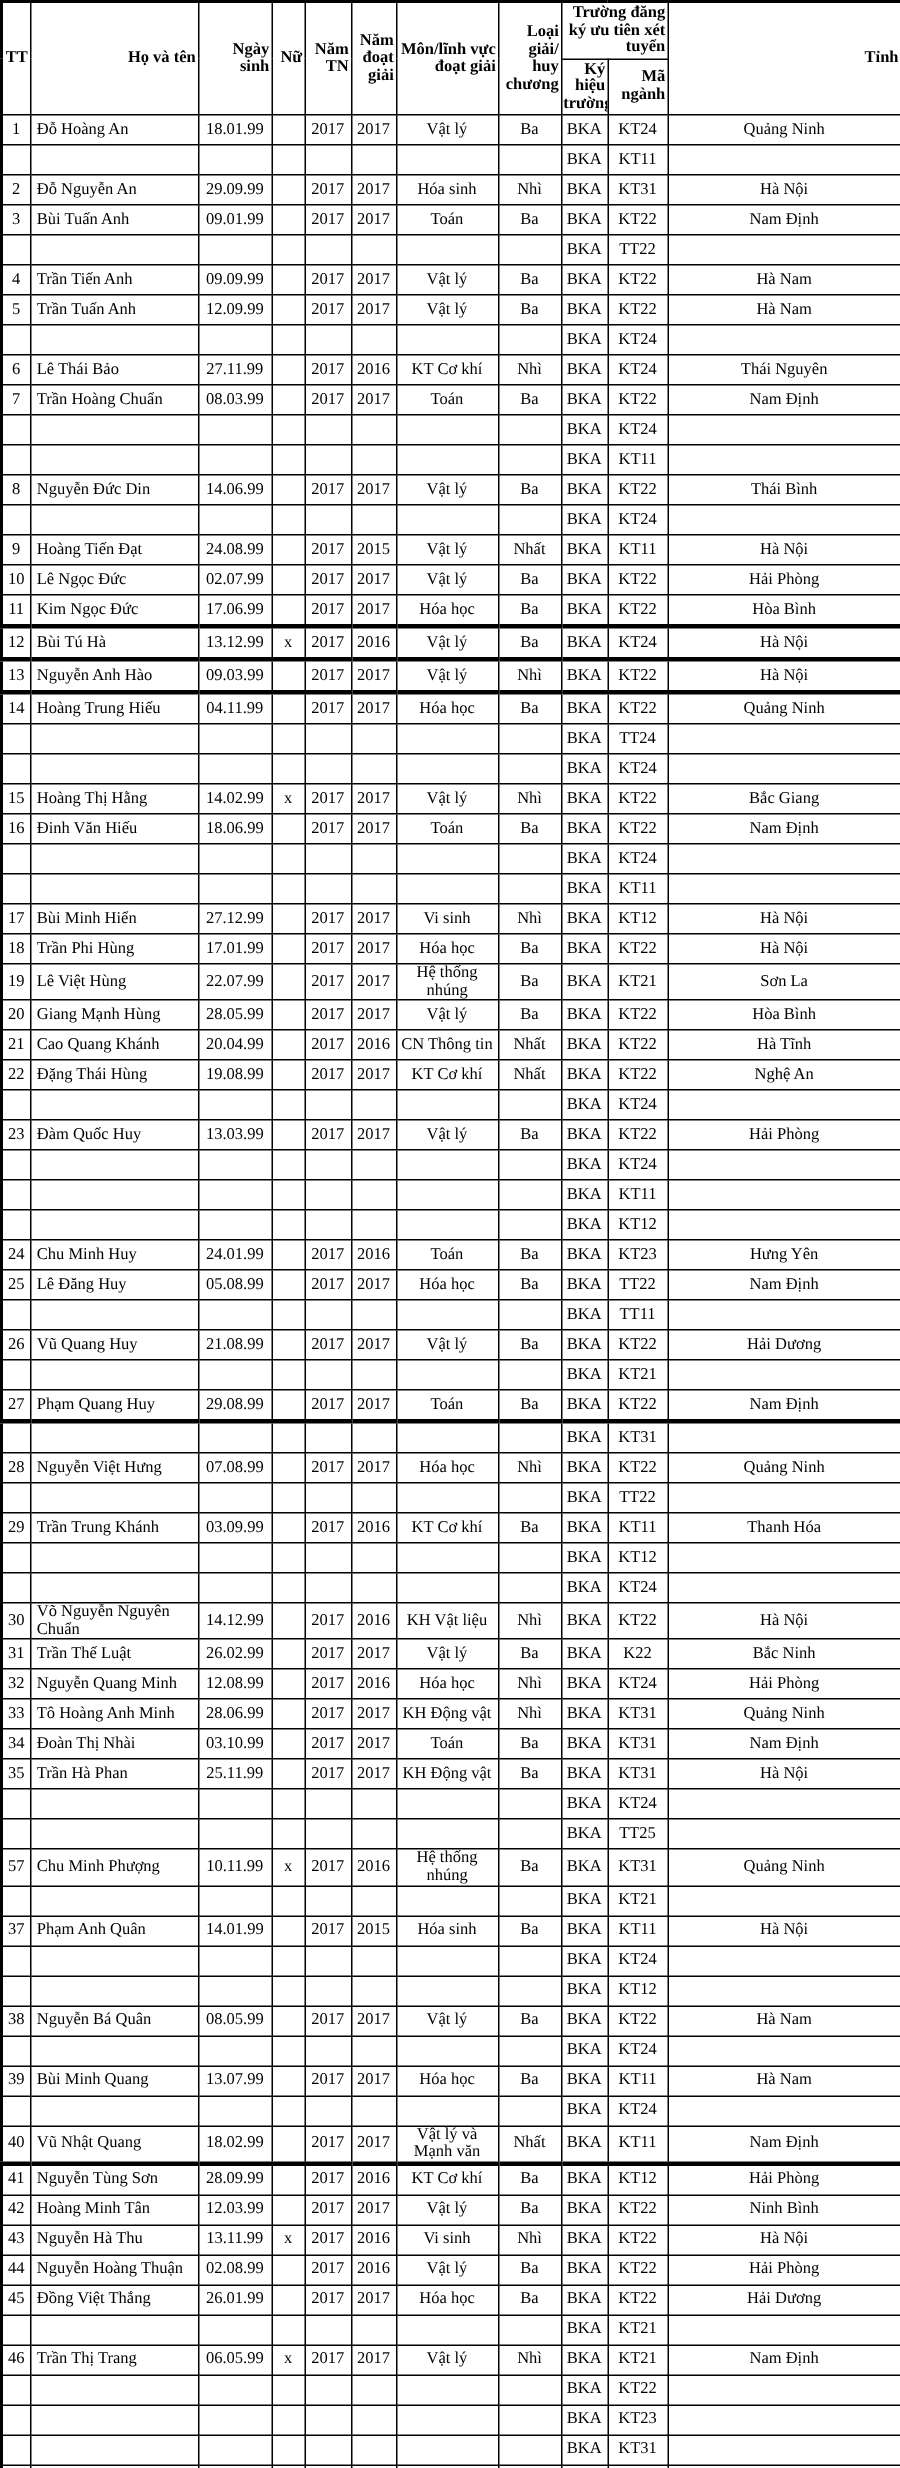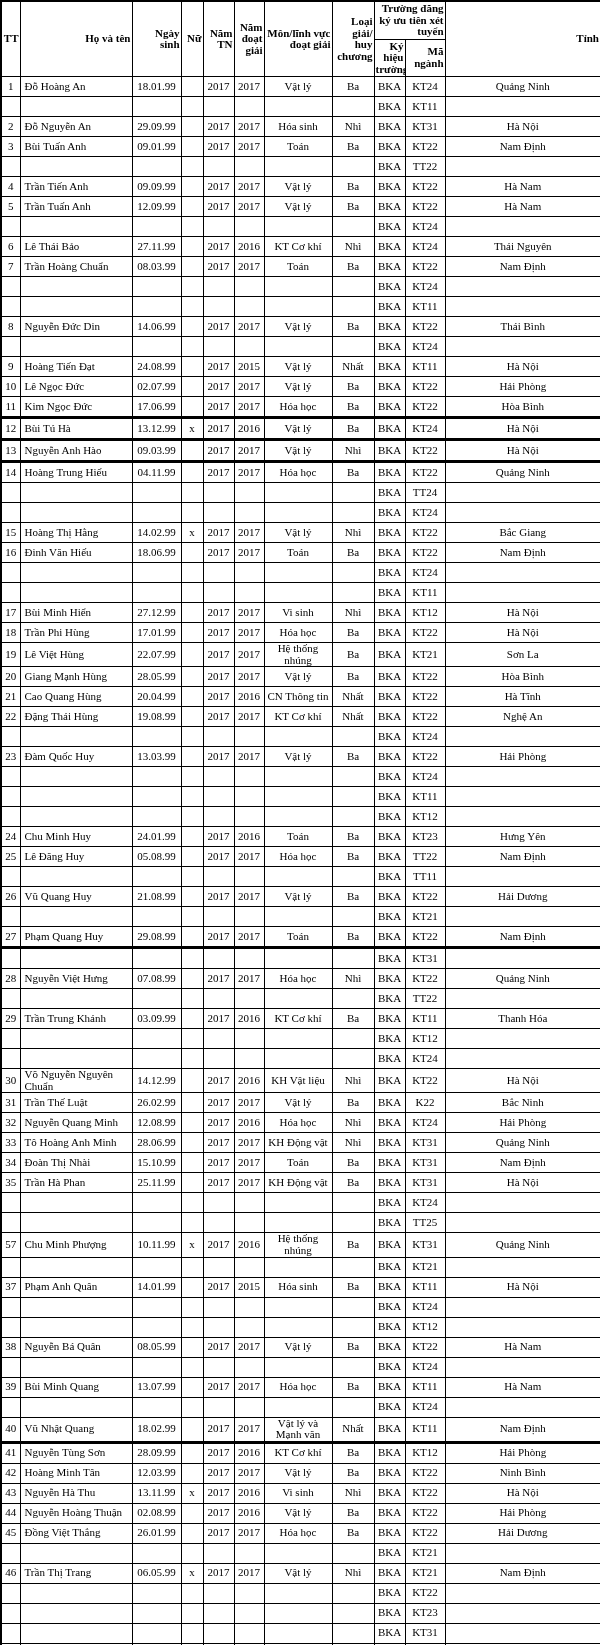--- a/index.html
+++ b/index.html
@@ -436,21 +436,21 @@
         <td>2017</td>
         <td>2017</td>
         <td>Vật lý</td>
         <td>Ba</td>
         <td>BKA</td>
         <td>KT22</td>
         <td>Hòa Bình</td>
       </tr>
       <tr>
         <td>21</td>
-        <td class="name">Cao Quang Hùng</td>
+        <td class="name">Cao Quang Khánh</td>
         <td>20.04.99</td>
         <td></td>
         <td>2017</td>
         <td>2016</td>
         <td>CN Thông tin</td>
         <td>Nhất</td>
         <td>BKA</td>
         <td>KT22</td>
         <td>Hà Tĩnh</td>
       </tr>
@@ -736,21 +736,21 @@
         <td>2017</td>
         <td>KH Động vật</td>
         <td>Nhì</td>
         <td>BKA</td>
         <td>KT31</td>
         <td>Quảng Ninh</td>
       </tr>
       <tr>
         <td>34</td>
         <td class="name">Đoàn Thị Nhài</td>
-        <td>15.10.99</td>
+        <td>03.10.99</td>
         <td></td>
         <td>2017</td>
         <td>2017</td>
         <td>Toán</td>
         <td>Ba</td>
         <td>BKA</td>
         <td>KT31</td>
         <td>Nam Định</td>
       </tr>
       <tr>

